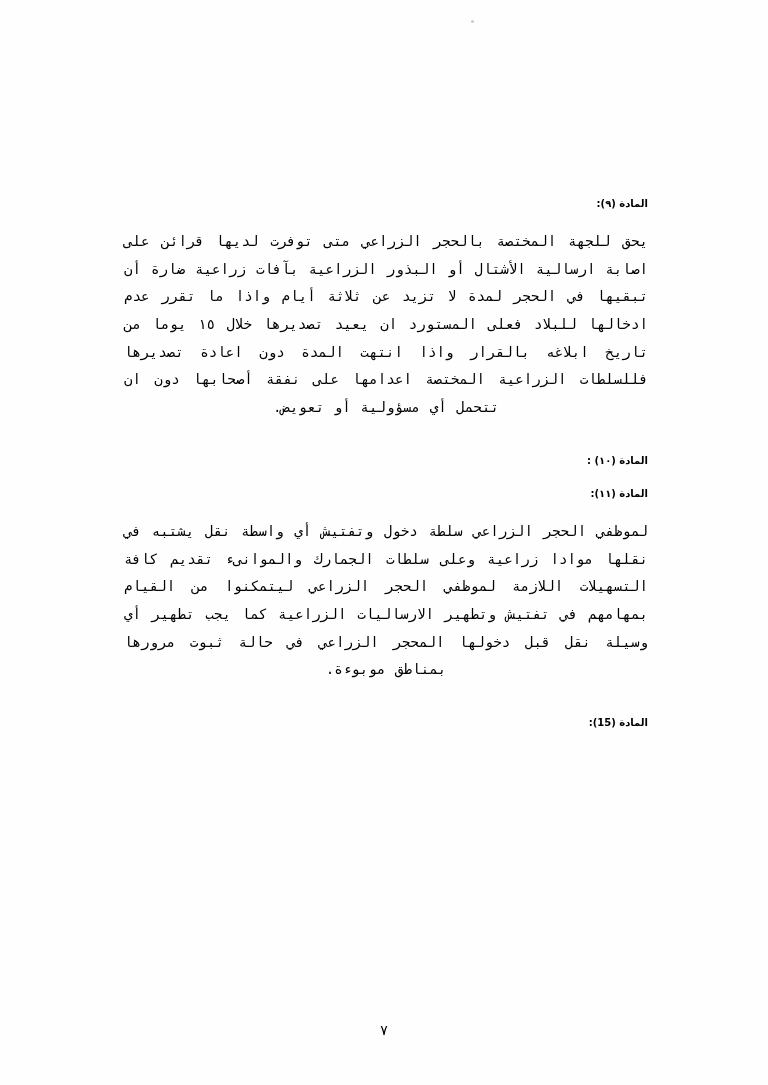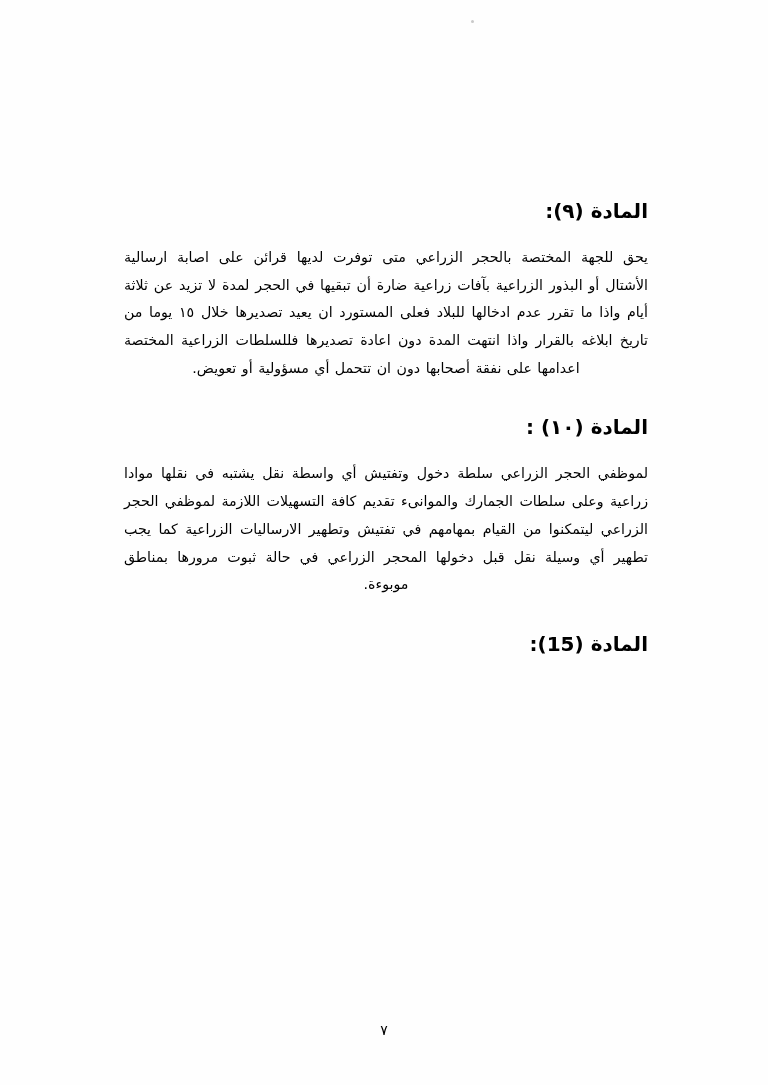--- a/index.html
+++ b/index.html
@@ -35,33 +35,34 @@
     right: 120px;
     left: 124px;
     direction: rtl;
     text-align: justify;
   }
   .article {
     margin-bottom: 2px;
   }
   .article-heading {
     font-weight: bold;
-    font-size: 20px;
+    font-size: 10px;
     line-height: 1.5;
     text-align: right;
     margin: 0 0 18px 0;
     letter-spacing: 0px;
   }
   .article-body {
     font-size: 14.2px;
     line-height: 1.95;
     text-align: justify;
     text-align-last: center;
     margin: 0 0 30px 0;
     word-spacing: 1px;
+    font-family: Liberation Mono, monospace;
   }
   .article + .article .article-heading {
     margin-top: 14px;
   }
   .page-number {
     position: absolute;
     bottom: 47px;
     left: 0;
     right: 0;
     text-align: center;
@@ -81,20 +82,21 @@
     <div class="article">
       <h2 class="article-heading">المادة (٩):</h2>
       <p class="article-body">يحق للجهة المختصة بالحجر الزراعي متى توفرت لديها قرائن على اصابة ارسالية الأشتال أو البذور الزراعية بآفات زراعية ضارة أن تبقيها في الحجر لمدة لا تزيد عن ثلاثة أيام واذا ما تقرر عدم ادخالها للبلاد فعلى المستورد ان يعيد تصديرها خلال ١٥ يوما من تاريخ ابلاغه بالقرار واذا انتهت المدة دون اعادة تصديرها فللسلطات الزراعية المختصة اعدامها على نفقة أصحابها دون ان تتحمل أي مسؤولية أو تعويض.</p>
     </div>
 
     <div class="article">
       <h2 class="article-heading">المادة (١٠) :</h2>
     </div>
 
     <div class="article">
+      <h2 class="article-heading">المادة (١١):</h2>
       <p class="article-body">لموظفي الحجر الزراعي سلطة دخول وتفتيش أي واسطة نقل يشتبه في نقلها موادا زراعية وعلى سلطات الجمارك والموانىء تقديم كافة التسهيلات اللازمة لموظفي الحجر الزراعي ليتمكنوا من القيام بمهامهم في تفتيش وتطهير الارساليات الزراعية كما يجب تطهير أي وسيلة نقل قبل دخولها المحجر الزراعي في حالة ثبوت مرورها بمناطق موبوءة.</p>
     </div>
 
     <div class="article">
       <h2 class="article-heading">المادة (15):</h2>
     </div>
 
   </div>
 
   <div class="page-number">٧</div>

